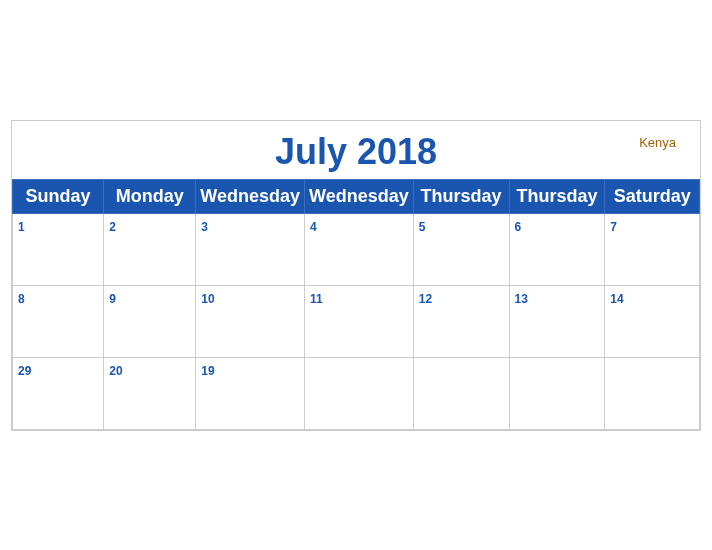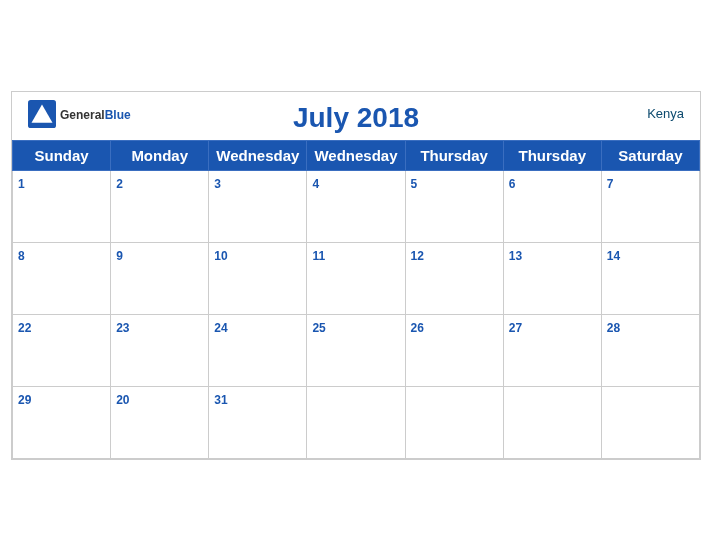--- a/index.html
+++ b/index.html
@@ -41,39 +41,39 @@
       font-size: 12px;
       color: #1a56b0;
       font-weight: bold;
     }
     .logo-icon {
       width: 28px;
       height: 28px;
     }
     .country-label {
       position: absolute;
-      right: 16px;
+      right: 24px;
       top: 14px;
       font-size: 13px;
-      color: #0c4a6e;
+      color: #a16207;
     }
     .calendar-title {
-      font-size: 28px;
+      font-size: 36px;
       color: #1a56b0;
       font-weight: bold;
       text-align: center;
     }
     .calendar-grid {
       width: 100%;
       border-collapse: collapse;
     }
     .calendar-grid th {
       background-color: #1a56b0;
       color: #fff;
-      font-size: 15px;
+      font-size: 18px;
       font-weight: bold;
       padding: 6px 4px;
       text-align: center;
       border: 1px solid #3a6ec0;
     }
     .calendar-grid td {
       border: 1px solid #ccc;
       width: calc(100% / 7);
       height: 72px;
       vertical-align: top;
@@ -87,29 +87,20 @@
     }
     tr.week-row td {
       background: #fff;
     }
   </style>
 </head>
 <body>
 
 <div class="calendar-wrapper">
   <div class="calendar-header">
-    <div class="logo-area">
-      <svg class="logo-icon" viewBox="0 0 32 32">
-        <rect x="0" y="0" width="32" height="32" rx="3" fill="#1a56b0"></rect>
-        <polygon points="16,5 28,26 4,26" fill="white"></polygon>
-      </svg>
-      <div>
-        <span class="logo-text-general">General</span><span class="logo-text-blue">Blue</span>
-      </div>
-    </div>
     <div class="calendar-title">July 2018</div>
     <div class="country-label">Kenya</div>
   </div>
 
   <table class="calendar-grid">
     <thead>
       <tr>
         <th>Sunday</th>
         <th>Monday</th>
         <th>Wednesday</th>
@@ -132,32 +123,23 @@
         <tr class="week-row">
           <td><span class="date-num">8</span></td>
           <td><span class="date-num">9</span></td>
           <td><span class="date-num">10</span></td>
           <td><span class="date-num">11</span></td>
           <td><span class="date-num">12</span></td>
           <td><span class="date-num">13</span></td>
           <td><span class="date-num">14</span></td>
         </tr>
         <tr class="week-row">
-          <td><span class="date-num">22</span></td>
-          <td><span class="date-num">23</span></td>
-          <td><span class="date-num">24</span></td>
-          <td><span class="date-num">25</span></td>
-          <td><span class="date-num">26</span></td>
-          <td><span class="date-num">27</span></td>
-          <td><span class="date-num">28</span></td>
-        </tr>
-        <tr class="week-row">
           <td><span class="date-num">29</span></td>
           <td><span class="date-num">20</span></td>
-          <td><span class="date-num">31</span></td>
+          <td><span class="date-num">19</span></td>
           <td></td>
           <td></td>
           <td></td>
           <td></td>
         </tr>
       </tbody>
   </table>
 </div>
 
 </body></html>

